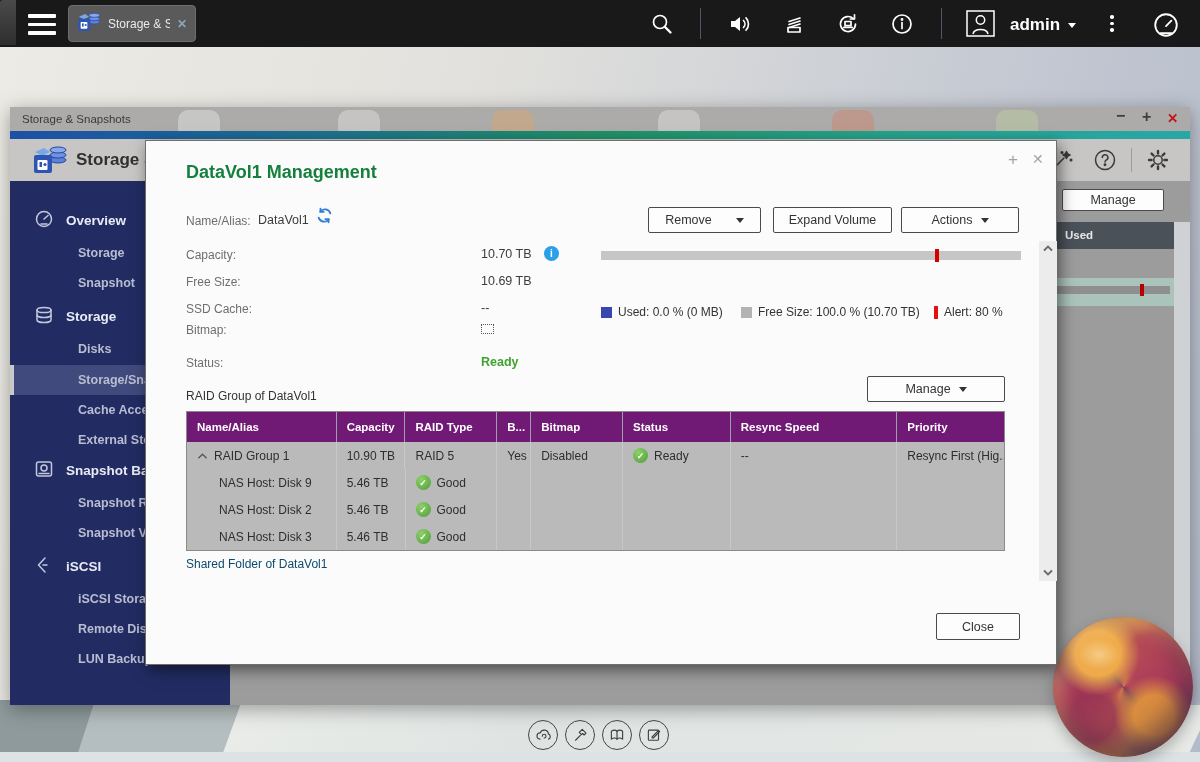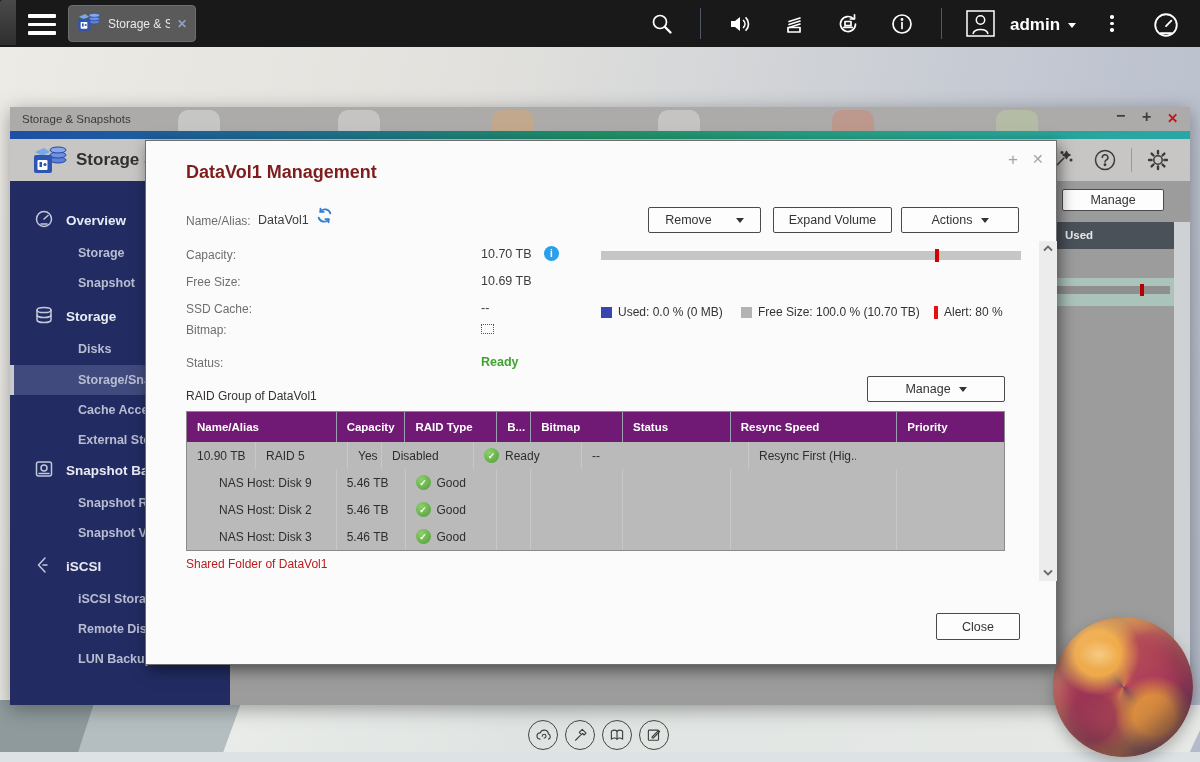--- a/index.html
+++ b/index.html
@@ -54,21 +54,21 @@
   .teal-row { position:absolute; left:0; top:97px; width:944px; height:28px; background:#aac3bb; }
   .content-scroll { position:absolute; left:944px; top:41px; width:16px; height:483px; background:#cfd2d4; }
 
   .btn { background:#fdfdfd; border:1px solid #4a4a4a; border-radius:2px; color:#333; font-size:12.5px;
          display:flex; align-items:center; justify-content:center; gap:8px; cursor:pointer; font-family:"Liberation Sans",sans-serif; }
   .btn .caret { width:0; height:0; border-left:4px solid transparent; border-right:4px solid transparent; border-top:5px solid #333; }
 
   
   .modal { left:145px; top:140px; width:912px; height:525px; background:#fbfbfb; border:1px solid #6e6e6e;
            box-shadow:3px 5px 14px rgba(0,0,0,.5); z-index:30; }
-  .modal-title { font-size:18px; font-weight:bold; color:#7f1d1d; }
+  .modal-title { font-size:18px; font-weight:bold; color:#15803d; }
   .modal-topctrl { color:#a2a2a2; font-size:17px; cursor:pointer; }
   .lbl { font-size:12px; color:#6e6e6e; }
   .val { font-size:12.5px; color:#3c3c3c; }
   .cap-bar { background:#c6c6c6; }
   .alert-tick { background:#d40000; }
   .legend-item { display:flex; align-items:center; gap:6px; font-size:12px; color:#333; }
   .info-badge { width:15px; height:15px; border-radius:50%; background:#2ba0e8; color:#fff; font-size:10px; font-weight:bold;
                 display:flex; align-items:center; justify-content:center; cursor:pointer; }
   .check-badge { width:15px; height:15px; border-radius:50%; background:radial-gradient(circle at 35% 30%,#8ed06a,#4e9c38); color:#fff;
                  font-size:9px; font-weight:bold; display:flex; align-items:center; justify-content:center; flex:none; }
@@ -448,20 +448,26 @@
         <div class="tbl-hcell" style="width:150px;">Name/Alias</div>
         <div class="tbl-hcell" style="width:69px;">Capacity</div>
         <div class="tbl-hcell" style="width:92px;">RAID Type</div>
         <div class="tbl-hcell" style="width:34px;">B...</div>
         <div class="tbl-hcell" style="width:92px;">Bitmap</div>
         <div class="tbl-hcell" style="width:108px;">Status</div>
         <div class="tbl-hcell" style="width:167px;">Resync Speed</div>
         <div class="tbl-hcell" style="width:107px; border-right:none;">Priority</div>
       </div>
       <div class="tbl-row">
+        <div class="tbl-cell" style="width:150px;">
+          <span class="chev-up"><svg viewBox="0 0 12 8">
+                <path d="M1.5 6.5L6 2l4.5 4.5"></path>
+              </svg></span>
+          <span>RAID Group 1</span>
+        </div>
         <div class="tbl-cell" style="width:69px;">10.90 TB</div>
         <div class="tbl-cell" style="width:92px;">RAID 5</div>
         <div class="tbl-cell" style="width:34px;">Yes</div>
         <div class="tbl-cell" style="width:92px;">Disabled</div>
         <div class="tbl-cell" style="width:108px;">
           <span class="check-badge">✓</span>
           <span>Ready</span>
         </div>
         <div class="tbl-cell" style="width:167px;">--</div>
         <div class="tbl-cell" style="width:107px; border-right:none;">Resync First (Hig...</div>
@@ -500,21 +506,21 @@
             <span>Good</span>
           </div>
         <div class="tbl-cell" style="width:34px;"></div>
           <div class="tbl-cell" style="width:92px;"></div>
         <div class="tbl-cell" style="width:108px;"></div>
           <div class="tbl-cell" style="width:167px;"></div>
         <div class="tbl-cell" style="width:107px; border-right:none;"></div>
       </div>
     </div>
 
-    <span class="abs" style="left:40px; top:416px; font-size:12px; color:#b91c1c;">Shared Folder of DataVol1</span>
+    <span class="abs" style="left:40px; top:416px; font-size:12px; color:#0c4a6e;">Shared Folder of DataVol1</span>
 
     <div class="abs btn" style="left:790px; top:472px; width:84px; height:27px;">
       <span>Close</span>
     </div>
 
     <div class="abs mscroll">
       <svg class="abs" style="left:4px; top:4px;" width="10" height="7" viewBox="0 0 10 7">
           <path d="M1 5.5L5 1.5 9 5.5"></path>
         </svg>
       <svg class="abs" style="left:4px; top:328px;" width="10" height="7" viewBox="0 0 10 7">

